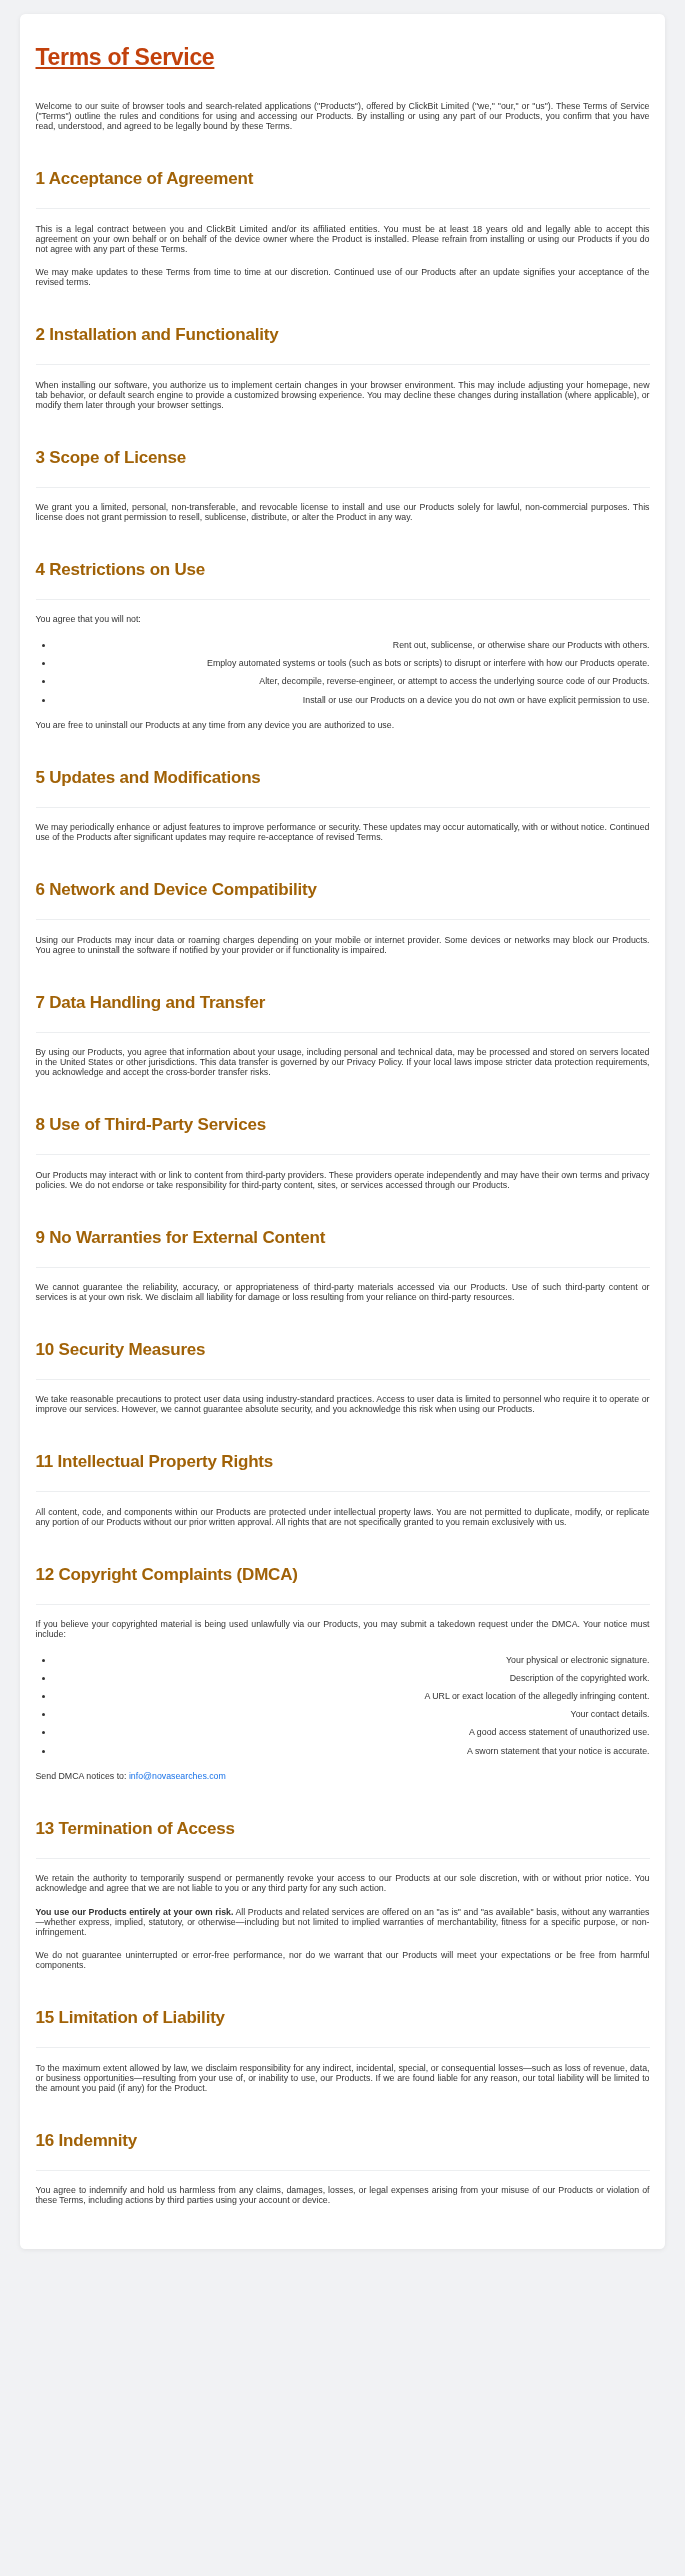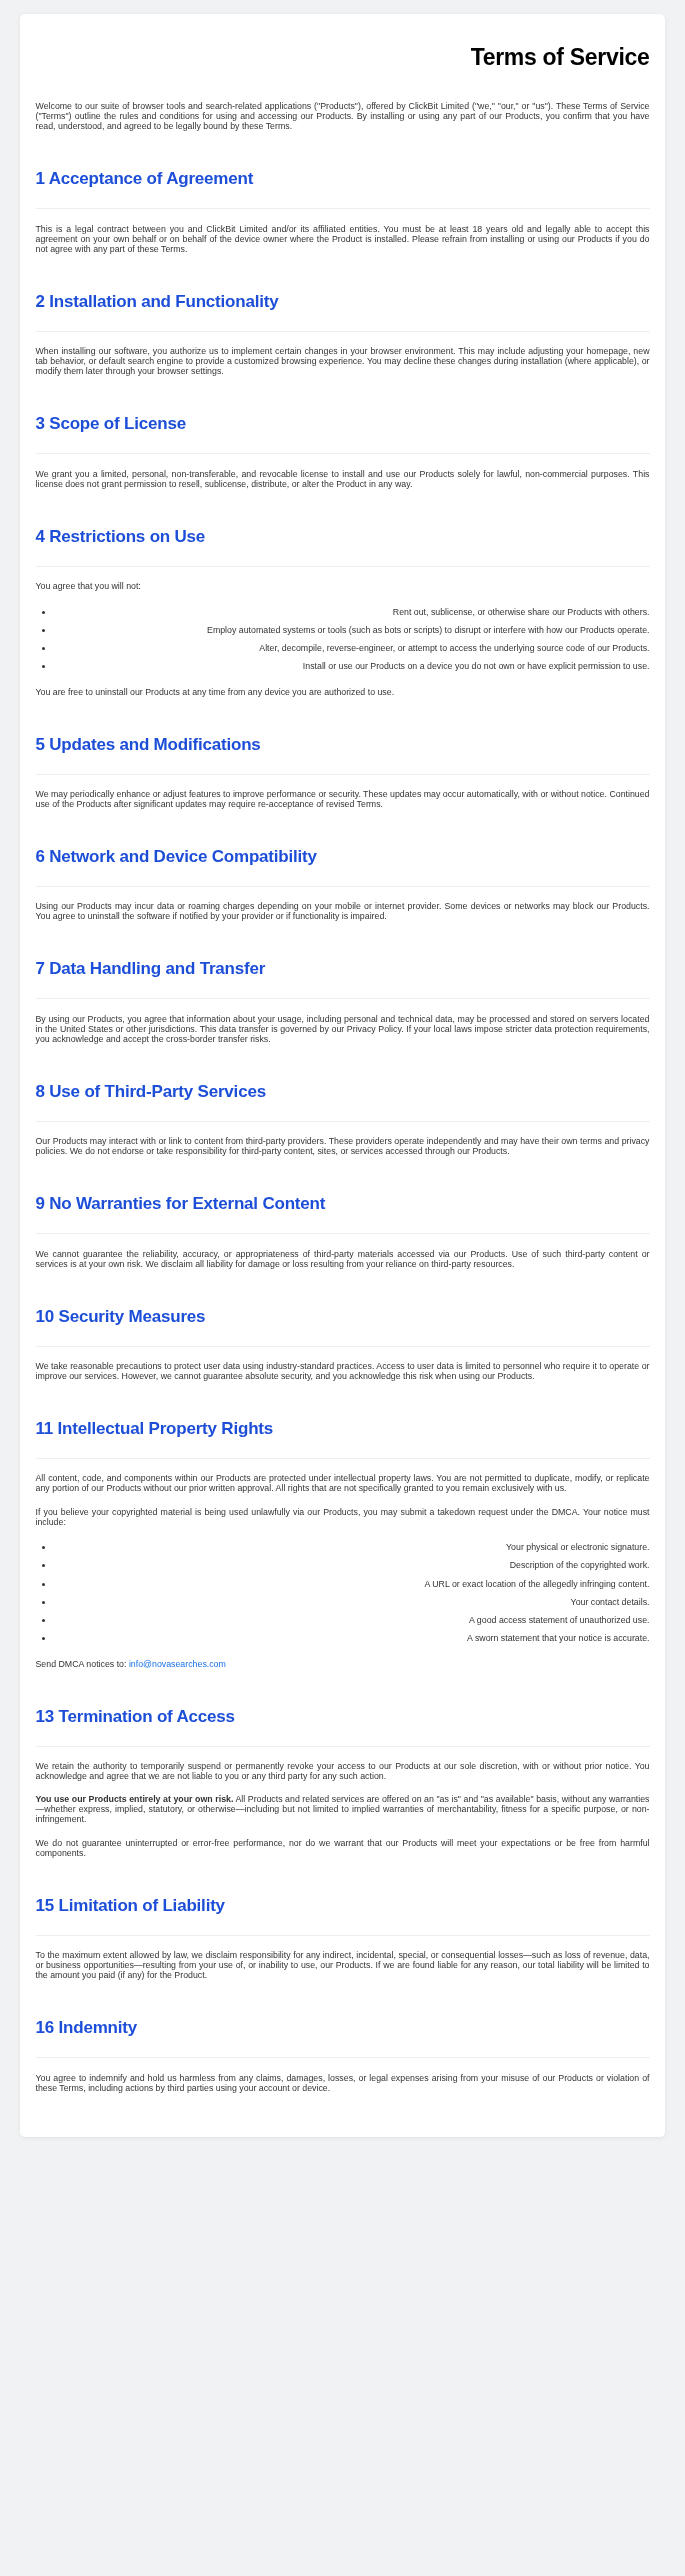--- a/index.html
+++ b/index.html
@@ -14,38 +14,39 @@
   .card {
     width: 645px;
     box-sizing: border-box;
     margin: 0 auto;
     background: #ffffff;
     border-radius: 5.2px;
     box-shadow: 0 1px 5.2px rgba(0,0,0,0.07);
     padding: 26px 15.5px 31px;
   }
   h1.doc-title {
-    text-align: right;
+    text-align: left;
     font-size: 23px;
     font-weight: 700;
-    color: #000000;
+    color: #c2410c;
     letter-spacing: -0.3px;
     margin: 4.1px 0 30px;
+    text-decoration: underline;
   }
   p.para, li.bullet {
     font-size: 8.8px;
     line-height: 10px;
     color: #333333;
     text-align: justify;
     margin: 13.4px 0;
   }
   section.tos-section > h2.sec-heading {
     font-size: 17px;
     font-weight: 700;
-    color: #1d4ed8;
+    color: #a16207;
     letter-spacing: -0.2px;
     margin: 38px 0 14.4px;
     padding-bottom: 19px;
     border-bottom: 1px solid #eceef0;
   }
   ul.bullet-list {
     margin: 15.5px 0;
     padding-left: 18.5px;
   }
   li.bullet {
@@ -63,20 +64,21 @@
 <body>
 
 <div class="page-bg">
   <div class="card">
     <h1 class="doc-title">Terms of Service</h1>
     <p class="para">Welcome to our suite of browser tools and search-related applications ("Products"), offered by ClickBit Limited ("we," "our," or "us"). These Terms of Service ("Terms") outline the rules and conditions for using and accessing our Products. By installing or using any part of our Products, you confirm that you have read, understood, and agreed to be legally bound by these Terms.</p>
     <div id="sections-root">
         <section class="tos-section">
           <h2 class="sec-heading">1 Acceptance of Agreement</h2>
           <p class="para">This is a legal contract between you and ClickBit Limited and/or its affiliated entities. You must be at least 18 years old and legally able to accept this agreement on your own behalf or on behalf of the device owner where the Product is installed. Please refrain from installing or using our Products if you do not agree with any part of these Terms.</p>
+          <p class="para">We may make updates to these Terms from time to time at our discretion. Continued use of our Products after an update signifies your acceptance of the revised terms.</p>
         </section>
         <section class="tos-section">
           <h2 class="sec-heading">2 Installation and Functionality</h2>
           <p class="para">When installing our software, you authorize us to implement certain changes in your browser environment. This may include adjusting your homepage, new tab behavior, or default search engine to provide a customized browsing experience. You may decline these changes during installation (where applicable), or modify them later through your browser settings.</p>
         </section>
         <section class="tos-section">
           <h2 class="sec-heading">3 Scope of License</h2>
           <p class="para">We grant you a limited, personal, non-transferable, and revocable license to install and use our Products solely for lawful, non-commercial purposes. This license does not grant permission to resell, sublicense, distribute, or alter the Product in any way.</p>
         </section>
         <section class="tos-section">
@@ -112,20 +114,21 @@
         </section>
         <section class="tos-section">
           <h2 class="sec-heading">10 Security Measures</h2>
           <p class="para">We take reasonable precautions to protect user data using industry-standard practices. Access to user data is limited to personnel who require it to operate or improve our services. However, we cannot guarantee absolute security, and you acknowledge this risk when using our Products.</p>
         </section>
         <section class="tos-section">
           <h2 class="sec-heading">11 Intellectual Property Rights</h2>
           <p class="para">All content, code, and components within our Products are protected under intellectual property laws. You are not permitted to duplicate, modify, or replicate any portion of our Products without our prior written approval. All rights that are not specifically granted to you remain exclusively with us.</p>
         </section>
         <section class="tos-section">
+          <h2 class="sec-heading">12 Copyright Complaints (DMCA)</h2>
           <p class="para">If you believe your copyrighted material is being used unlawfully via our Products, you may submit a takedown request under the DMCA. Your notice must include:</p>
           <ul class="bullet-list">
             <li class="bullet">Your physical or electronic signature.</li>
             <li class="bullet">Description of the copyrighted work.</li>
             <li class="bullet">A URL or exact location of the allegedly infringing content.</li>
             <li class="bullet">Your contact details.</li>
             <li class="bullet">A good access statement of unauthorized use.</li>
             <li class="bullet">A sworn statement that your notice is accurate.</li>
           </ul>
           <p class="para"><span>Send DMCA notices to: </span><a class="email-link" href="#">info@novasearches.com</a></p>

